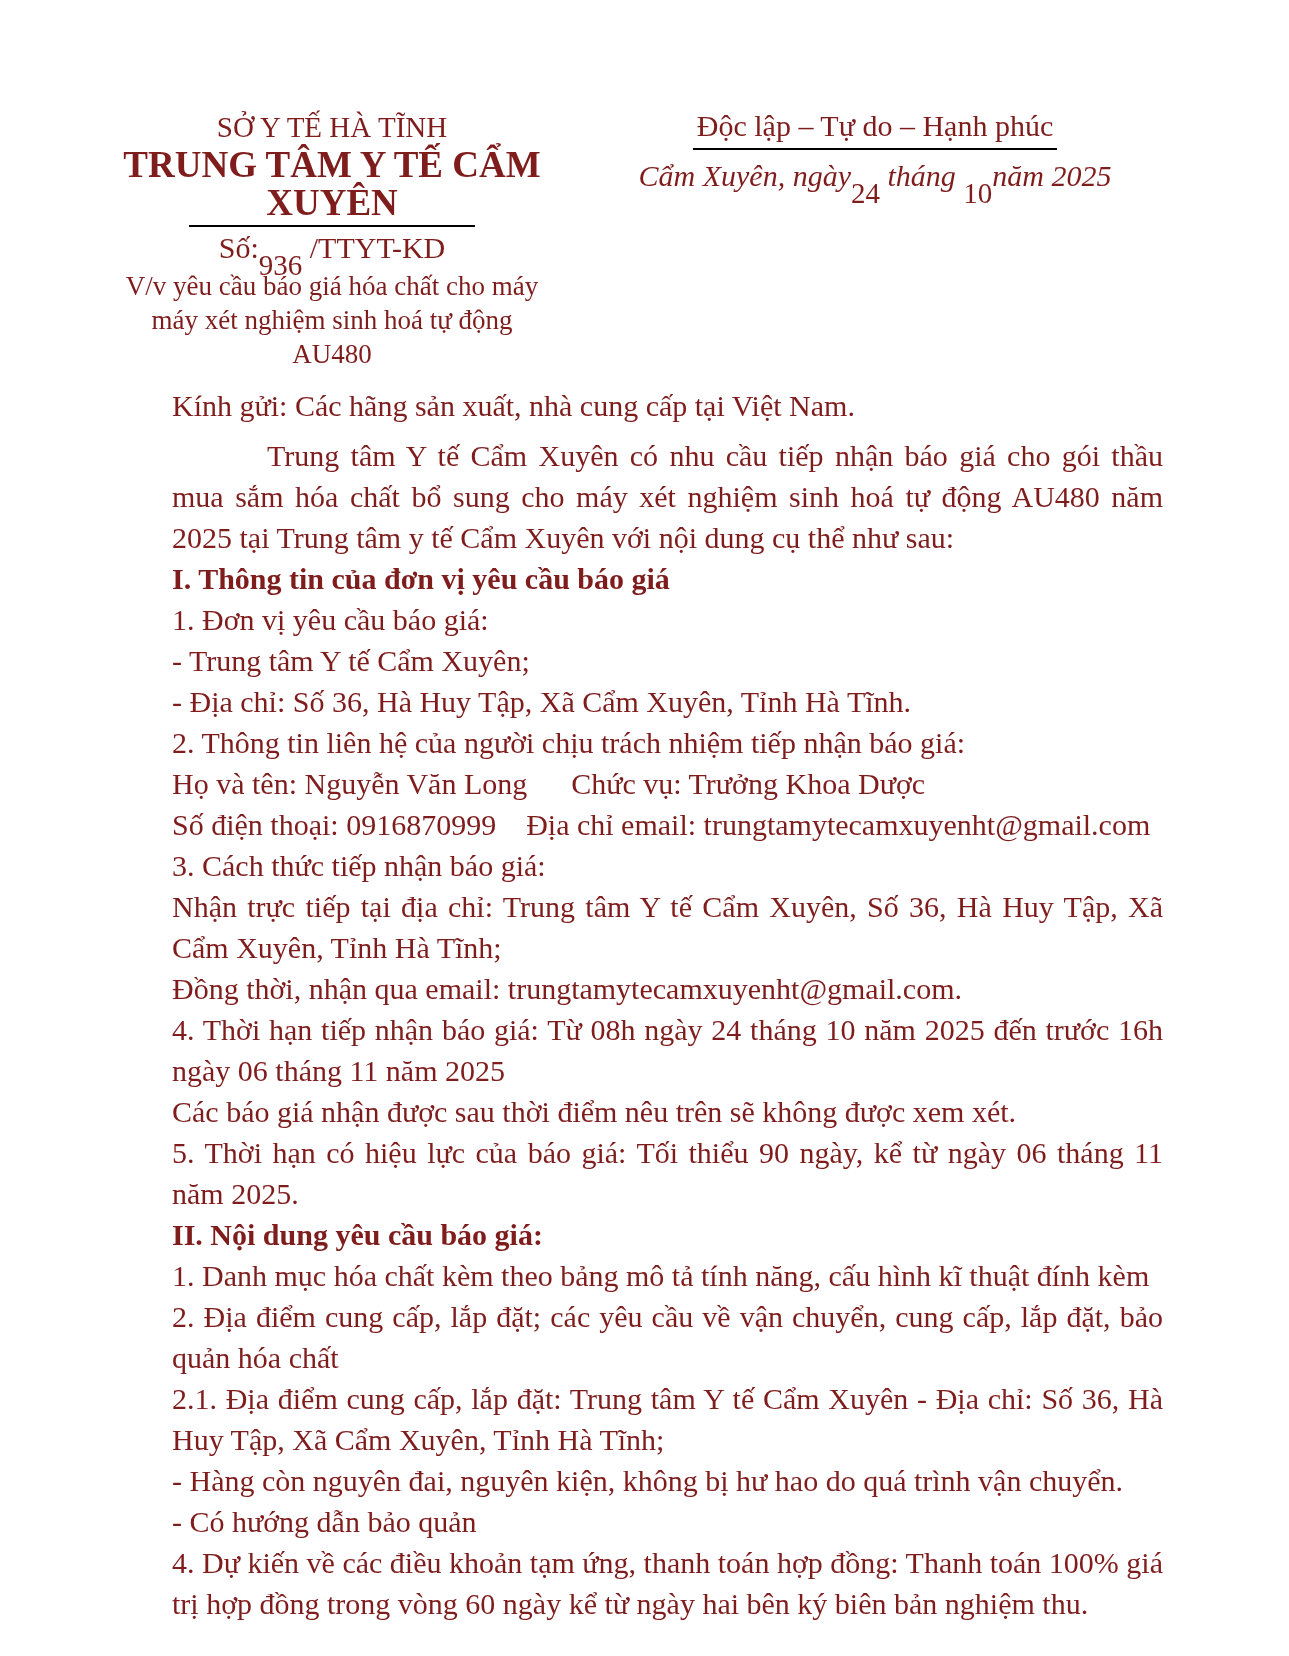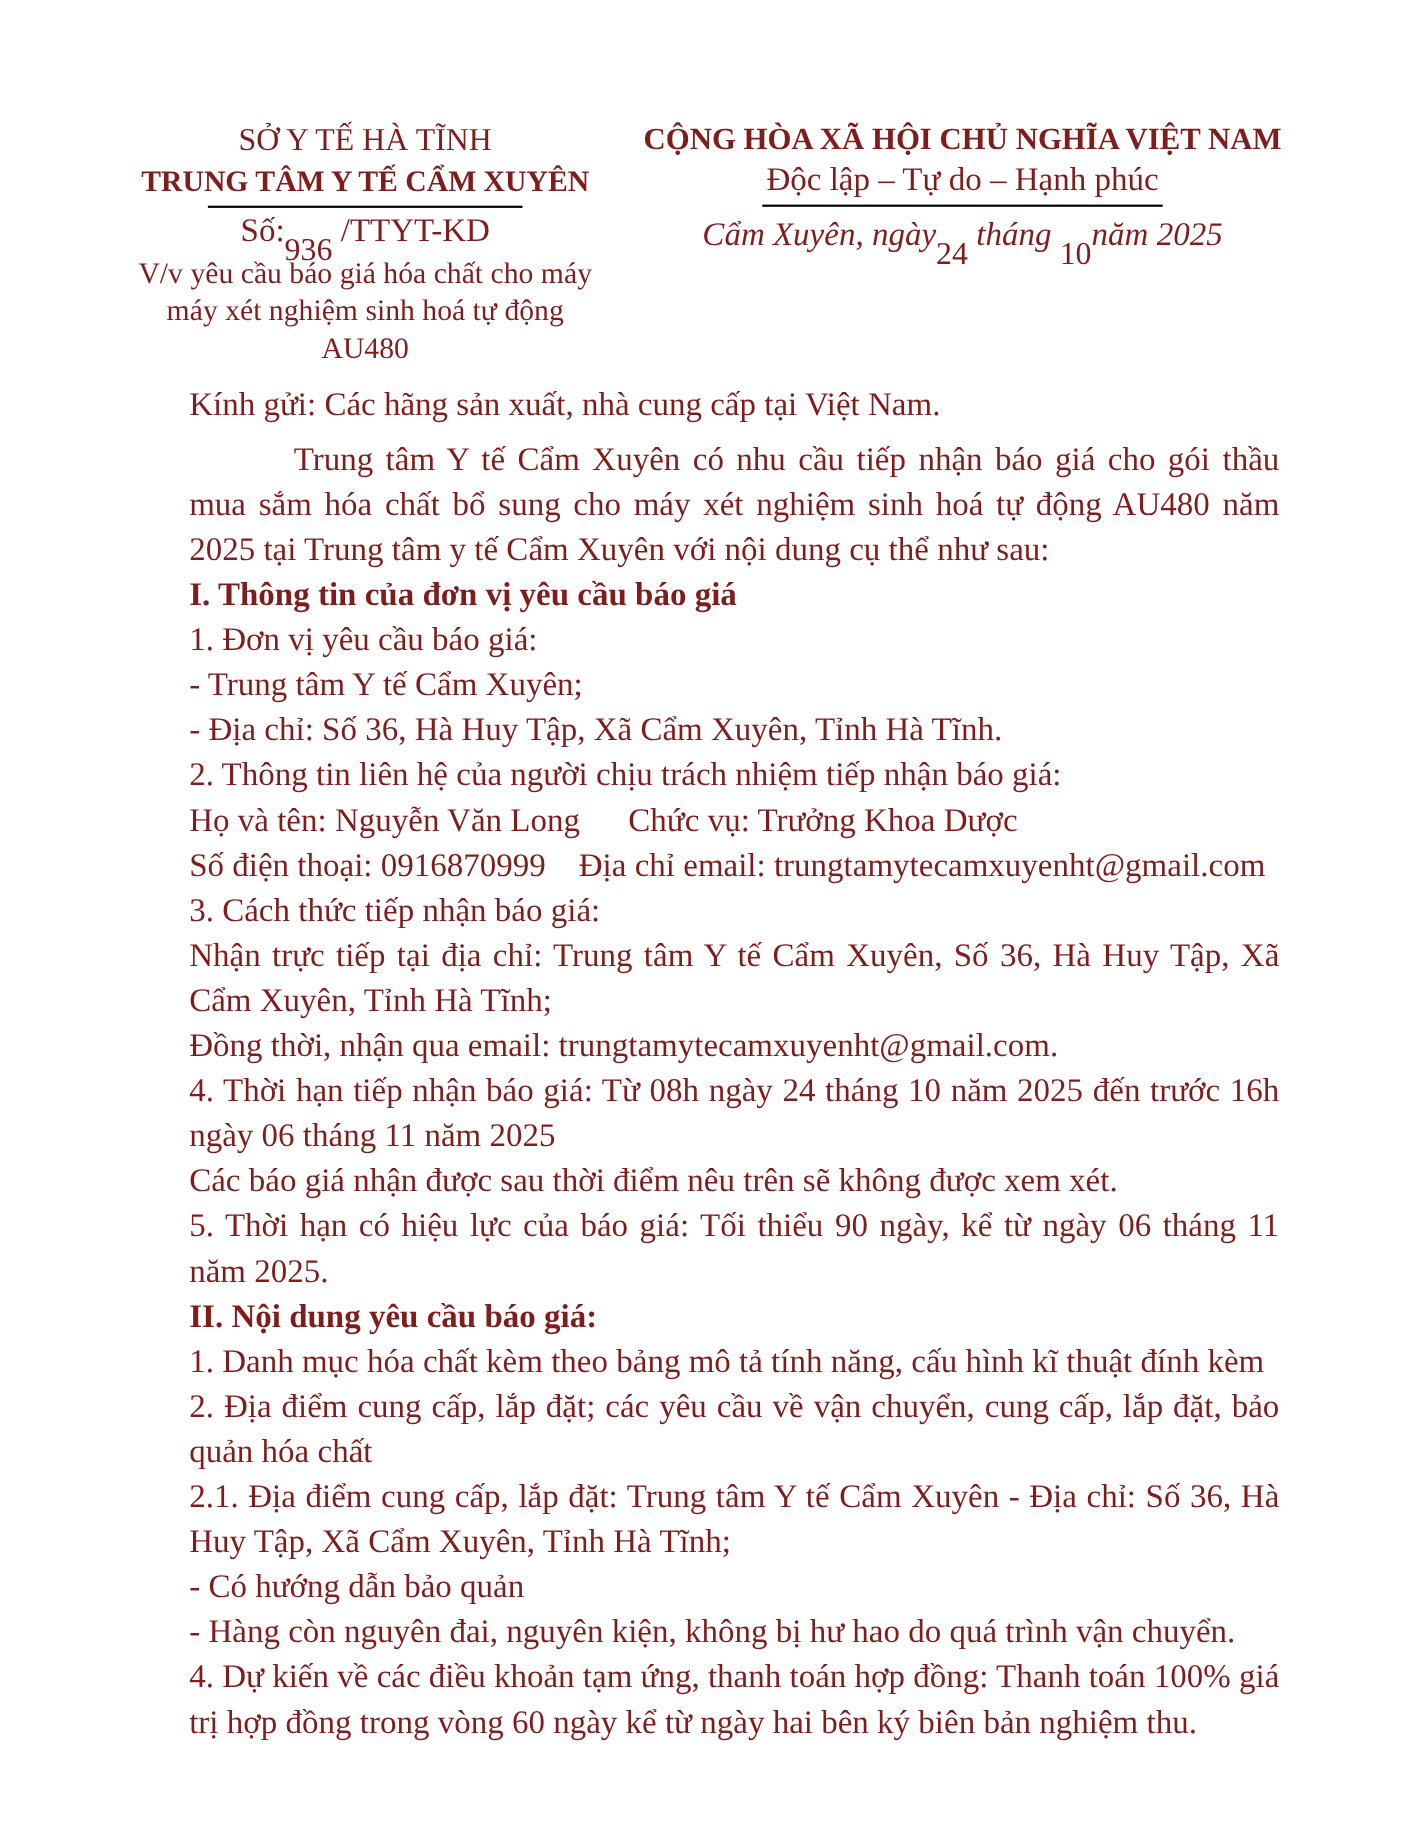--- a/index.html
+++ b/index.html
@@ -11,21 +11,21 @@
     color: #7f1d1d;
     font-family: "Liberation Serif", "DejaVu Serif", serif;
     overflow: hidden;
   }
   
   .header { display: flex; padding-top: 108px; }
   .header-left  { width: 440px; margin-left: 112px; text-align: center; }
   .header-right { width: 590px; margin-left: 28px;  text-align: center; }
 
   .org-parent { font-size: 29px; line-height: 38px; }
-  .org-name   { font-size: 27px; line-height: 38px; font-weight: bold; }
+  .org-name   { font-size: 37px; line-height: 38px; font-weight: bold; }
   .org-rule   { width: 286px; border-top: 2px solid #000; margin: 3px auto 0; }
   .doc-number { font-size: 30px; line-height: 42px; }
   .fillin     { position: relative; top: 17px; font-size: 29px; font-style: normal; }
   .subject    { font-size: 27px; line-height: 34px; }
 
   .motto-1 { font-size: 28px; line-height: 38px; font-weight: bold; white-space: nowrap; }
   .motto-2 { font-size: 30px; line-height: 36px; font-weight: normal; }
   .motto-2 .underlined { display: inline-block; border-bottom: 2px solid #000; padding: 0 4px 4px; }
   .dateline { font-size: 30px; line-height: 40px; font-style: italic; margin-top: 6px; }
 
@@ -51,21 +51,20 @@
   <div class="header">
     <div class="header-left">
       <div class="org-parent">SỞ Y TẾ HÀ TĨNH</div>
       <div class="org-name">TRUNG TÂM Y TẾ CẨM XUYÊN</div>
       <div class="org-rule"></div>
       <div class="doc-number"><span>Số:</span><span class="fillin">936</span><span> /TTYT-KD</span></div>
       <div class="subject">V/v yêu cầu báo giá hóa chất cho máy</div>
       <div class="subject">máy xét nghiệm sinh hoá tự động AU480</div>
     </div>
     <div class="header-right">
-      <div class="motto-1">CỘNG HÒA XÃ HỘI CHỦ NGHĨA VIỆT NAM</div>
       <div class="motto-2"><span class="underlined">Độc lập – Tự do – Hạnh phúc</span></div>
       <div class="dateline"><span>Cẩm Xuyên, ngày</span><span class="fillin">24</span><span> tháng </span><span class="fillin">10</span><span>năm 2025</span></div>
     </div>
   </div>
 
   <div class="doc-body">
     <p class="salutation">Kính gửi: Các hãng sản xuất, nhà cung cấp tại Việt Nam.</p>
     <p class="indent-first">Trung tâm Y tế Cẩm Xuyên có nhu cầu tiếp nhận báo giá cho gói thầu mua sắm hóa chất bổ sung cho máy xét nghiệm sinh hoá tự động AU480 năm 2025 tại Trung tâm y tế Cẩm Xuyên với nội dung cụ thể như sau:</p>
 
     <p class="bold">I. Thông tin của đơn vị yêu cầu báo giá</p>
@@ -79,18 +78,18 @@
     <p>Nhận trực tiếp tại địa chỉ: Trung tâm Y tế Cẩm Xuyên, Số 36, Hà Huy Tập, Xã Cẩm Xuyên, Tỉnh Hà Tĩnh;</p>
     <p>Đồng thời, nhận qua email: trungtamytecamxuyenht@gmail.com.</p>
     <p>4. Thời hạn tiếp nhận báo giá: Từ 08h ngày 24 tháng 10 năm 2025 đến trước 16h ngày 06 tháng 11 năm 2025</p>
     <p>Các báo giá nhận được sau thời điểm nêu trên sẽ không được xem xét.</p>
     <p>5. Thời hạn có hiệu lực của báo giá: Tối thiểu 90 ngày, kể từ ngày 06 tháng 11 năm 2025.</p>
 
     <p class="bold">II. Nội dung yêu cầu báo giá:</p>
     <p>1. Danh mục hóa chất kèm theo bảng mô tả tính năng, cấu hình kĩ thuật đính kèm</p>
     <p>2. Địa điểm cung cấp, lắp đặt; các yêu cầu về vận chuyển, cung cấp, lắp đặt, bảo quản hóa chất</p>
     <p>2.1. Địa điểm cung cấp, lắp đặt: Trung tâm Y tế Cẩm Xuyên - Địa chỉ: Số 36, Hà Huy Tập, Xã Cẩm Xuyên, Tỉnh Hà Tĩnh;</p>
+    <p>- Hàng còn nguyên đai, nguyên kiện, không bị hư hao do quá trình vận chuyển.</p>
     <p>- Có hướng dẫn bảo quản</p>
-    <p>- Hàng còn nguyên đai, nguyên kiện, không bị hư hao do quá trình vận chuyển.</p>
     <p>4. Dự kiến về các điều khoản tạm ứng, thanh toán hợp đồng: Thanh toán 100% giá trị hợp đồng trong vòng 60 ngày kể từ ngày hai bên ký biên bản nghiệm thu.</p>
   </div>
 
 </div>
 
 </body></html>

